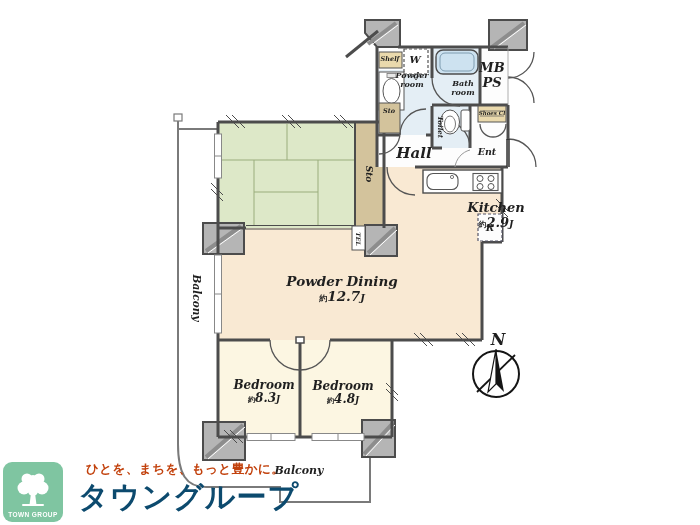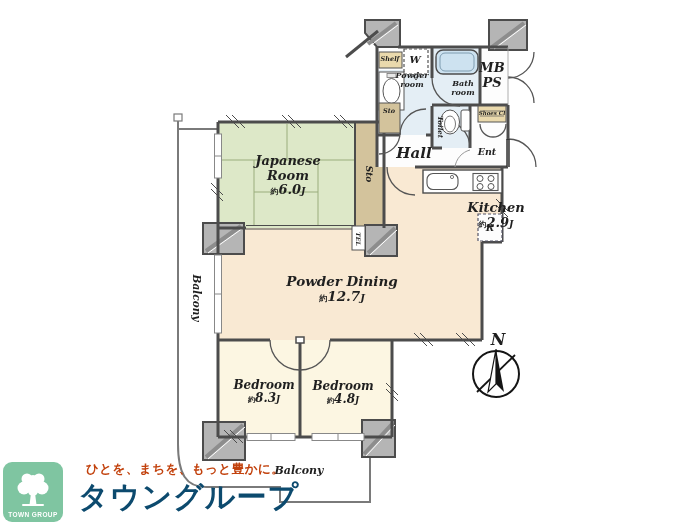--- a/index.html
+++ b/index.html
@@ -146,24 +146,20 @@
   </g>
 
   <g>
     <circle cx="496" cy="374" r="23" fill="none" stroke="#151515" stroke-width="2"></circle>
     <path d="M477,392 L515,355" stroke="#151515" stroke-width="1.8"></path>
     <path d="M496,349 L504,392 L496,384 Z" fill="#151515"></path>
     <path d="M496,349 L488,392 L496,384 Z" fill="#ffffff" stroke="#151515" stroke-width="1.2"></path>
   </g>
 </svg>
 
-<div class="lbl room-lbl wrap" style="left:288px;top:176px;width:80px;font-size:13px;">
-  <span class="rname">Japanese Room</span>
-  <span class="area"><span class="yaku">約</span><span>6.0</span><span class="unit">J</span></span>
-</div>
 <div class="lbl room-lbl" style="left:342px;top:289px;font-size:13.5px;">
   <span class="rname">Powder Dining</span>
   <span class="area"><span class="yaku">約</span><span>12.7</span><span class="unit">J</span></span>
 </div>
 <div class="lbl room-lbl" style="left:456px;top:216px;font-size:13px;margin-left:40px;">
   <span class="rname">Kitchen</span>
   <span class="area"><span class="yaku">約</span><span>2.9</span><span class="unit">J</span></span>
 </div>
 <div class="lbl room-lbl" style="left:264px;top:392px;font-size:12px;">
   <span class="rname">Bedroom</span>

